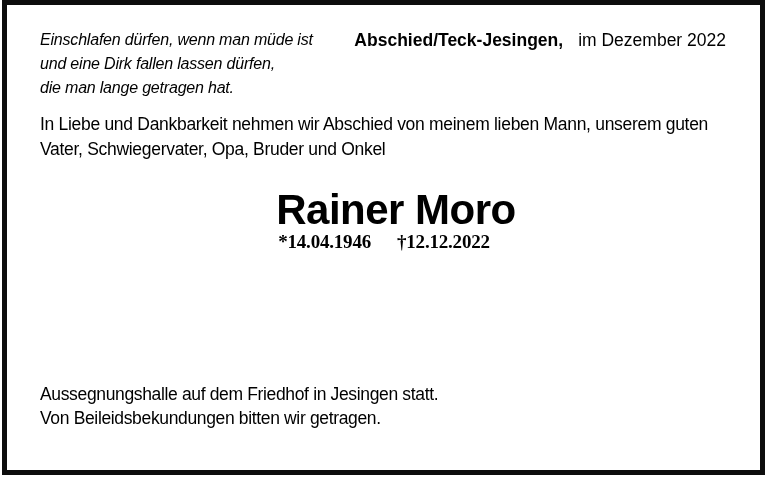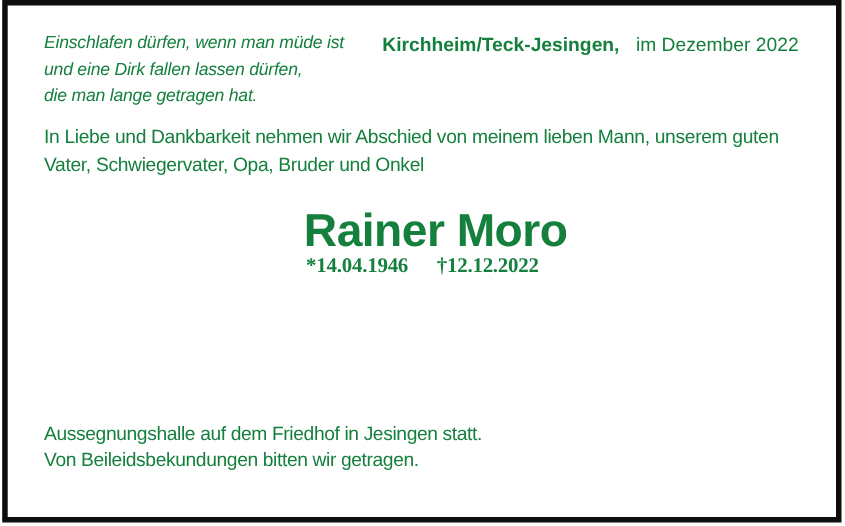--- a/index.html
+++ b/index.html
@@ -6,21 +6,21 @@
     margin: 0;
     padding: 0;
     background: #ffffff;
   }
   .page {
     position: relative;
     width: 768px;
     height: 478px;
     background: #ffffff;
     font-family: "Liberation Sans", sans-serif;
-    color: #15803d;
+    color: #000000;
     overflow: hidden;
   }
   .frame {
     position: absolute;
     top: 0;
     left: 2px;
     right: 3px;
     bottom: 3px;
     border: 5px solid #0d0d0d;
     pointer-events: none;
@@ -104,21 +104,21 @@
 
   <div class="frame"></div>
 
   <div class="epigraph">
       <div>Einschlafen dürfen, wenn man müde ist</div>
       <div>und eine Dirk fallen lassen dürfen,</div>
       <div>die man lange getragen hat.</div>
     </div>
 
   <div class="dateline">
-    <span class="place">Kirchheim/Teck-Jesingen,</span><span class="date">im Dezember 2022</span>
+    <span class="place">Abschied/Teck-Jesingen,</span><span class="date">im Dezember 2022</span>
   </div>
 
   <div class="intro">
       <div>In Liebe und Dankbarkeit nehmen wir Abschied von meinem lieben Mann, unserem guten</div>
       <div>Vater, Schwiegervater, Opa, Bruder und Onkel</div>
     </div>
 
   <h1 class="name">Rainer Moro</h1>
 
   <div class="dates">

